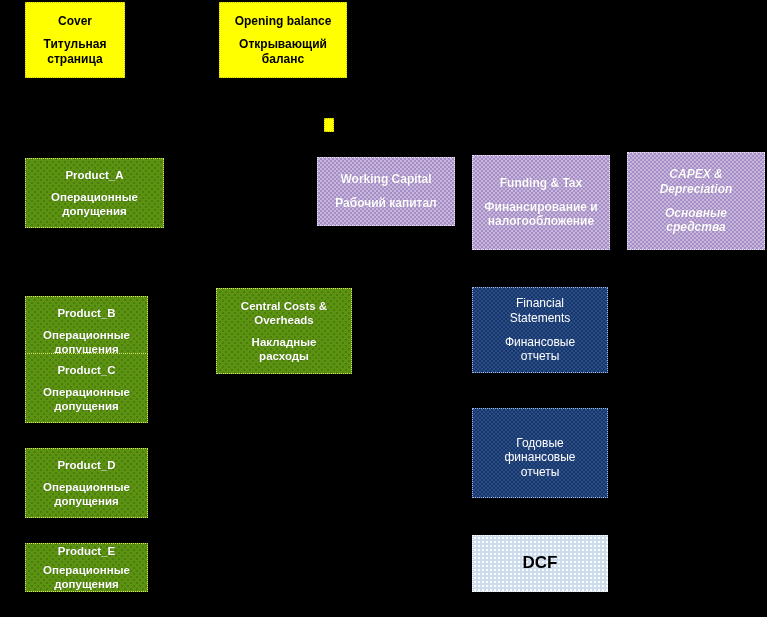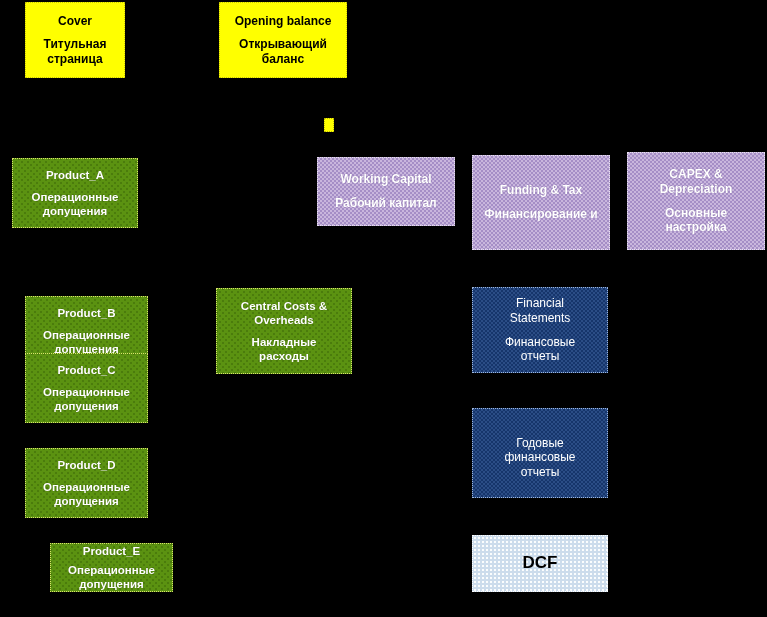--- a/index.html
+++ b/index.html
@@ -115,21 +115,21 @@
       <span class="ln">Титульная</span>
       <span class="ln">страница</span>
     </div>
     <div class="node sty-yellow" style="left: 196px; top: 2px; width: 128px; height: 76px; margin-left: 23px;">
       <span class="ln">Opening balance</span>
       <span class="gap"></span>
       <span class="ln">Открывающий</span>
       <span class="ln">баланс</span>
     </div>
     <div class="node sty-yellow-small" style="left: 324px; top: 118px; width: 10px; height: 14px;"></div>
-    <div class="node sty-green" style="left: 12px; top: 158px; width: 126px; height: 70px;">
+    <div class="node sty-green" style="left: 25px; top: 158px; width: 139px; height: 70px;">
       <span class="ln">Product_A</span>
       <span class="gap"></span>
       <span class="ln">Операционные</span>
       <span class="ln">допущения</span>
     </div>
     <div class="node sty-green" style="left: 25px; top: 256px; width: 123px; height: 70px; margin-top: 40px;">
       <span class="ln">Product_B</span>
       <span class="gap"></span>
       <span class="ln">Операционные</span>
       <span class="ln">допущения</span>
@@ -139,42 +139,43 @@
       <span class="gap"></span>
       <span class="ln">Операционные</span>
       <span class="ln">допущения</span>
     </div>
     <div class="node sty-green" style="left: 25px; top: 448px; width: 123px; height: 70px;">
       <span class="ln">Product_D</span>
       <span class="gap"></span>
       <span class="ln">Операционные</span>
       <span class="ln">допущения</span>
     </div>
-    <div class="node sty-green" style="left: 25px; top: 543px; width: 123px; height: 49px; margin-left: 25px;">
+    <div class="node sty-green" style="left: 25px; top: 543px; width: 123px; height: 49px;">
       <span class="ln">Product_E</span>
       <span class="gap"></span>
       <span class="ln">Операционные</span>
       <span class="ln">допущения</span>
     </div>
     <div class="node sty-purple" style="left: 317px; top: 157px; width: 138px; height: 69px;">
       <span class="ln">Working Capital</span>
       <span class="gap"></span>
       <span class="ln">Рабочий капитал</span>
     </div>
     <div class="node sty-purple" style="left: 472px; top: 155px; width: 138px; height: 95px; text-align: center;">
       <span class="ln">Funding &amp; Tax</span>
       <span class="gap"></span>
       <span class="ln">Финансирование и</span>
+      <span class="ln">налогообложение</span>
     </div>
-    <div class="node sty-purple" style="left: 627px; top: 152px; width: 138px; height: 98px;">
+    <div class="node sty-purple" style="left: 627px; top: 152px; width: 138px; height: 98px; font-style: italic;">
       <span class="ln">CAPEX &amp;</span>
       <span class="ln">Depreciation</span>
       <span class="gap"></span>
       <span class="ln">Основные</span>
-      <span class="ln">настройка</span>
+      <span class="ln">средства</span>
     </div>
     <div class="node sty-green" style="left: 216px; top: 288px; width: 136px; height: 86px;">
       <span class="ln">Central Costs &amp;</span>
       <span class="ln">Overheads</span>
       <span class="gap"></span>
       <span class="ln">Накладные</span>
       <span class="ln">расходы</span>
     </div>
     <div class="node sty-blue" style="left: 472px; top: 287px; width: 136px; height: 86px;">
       <span class="ln">Financial</span>

